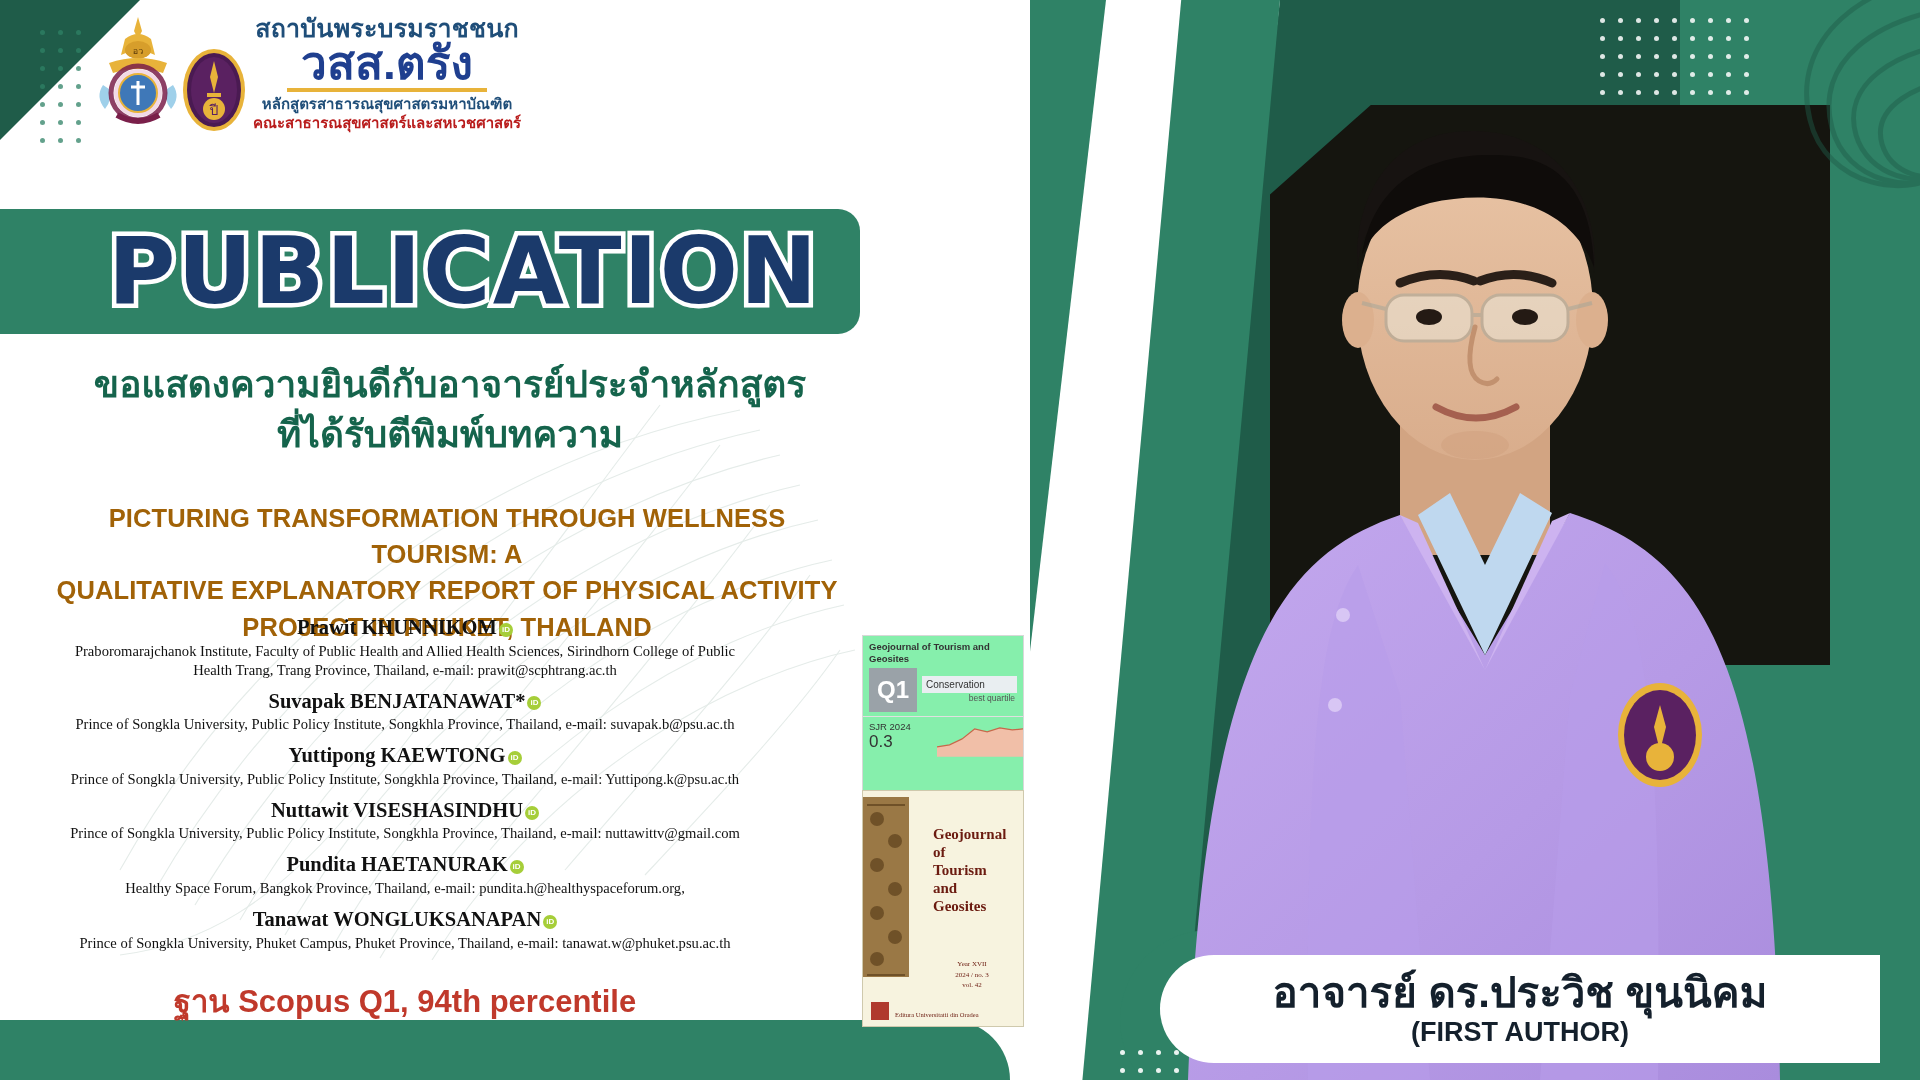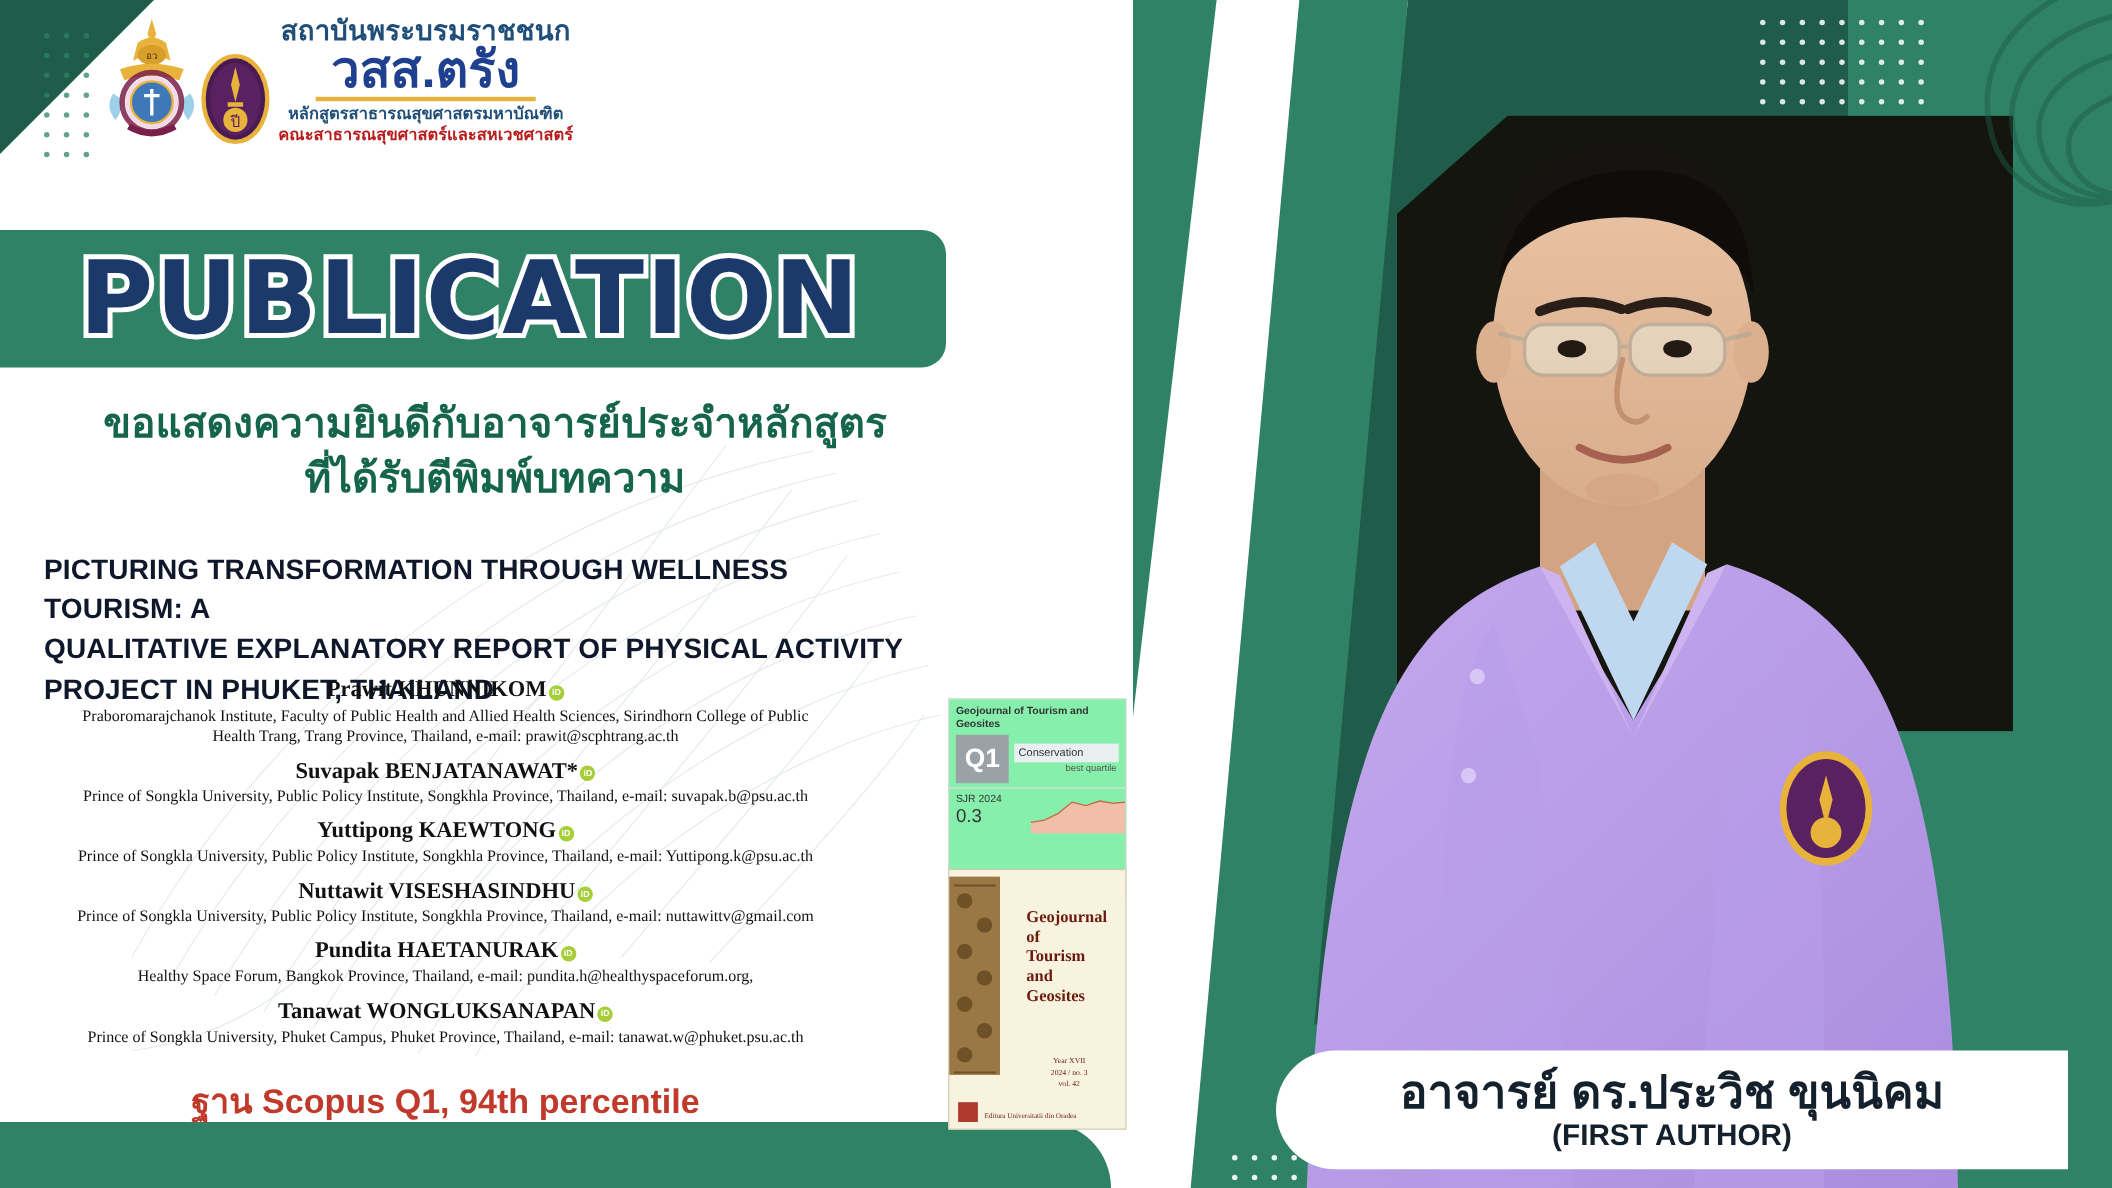--- a/index.html
+++ b/index.html
@@ -38,32 +38,32 @@
   .header-text{margin-left:6px;margin-top:4px;display:flex;flex-direction:column;align-items:center;}
   .h-line1{font-size:25px;font-weight:bold;color:#1f4e79;letter-spacing:.2px;line-height:1;}
   .h-line2{font-size:46px;font-weight:bold;color:#1f3f8f;line-height:1.05;margin-top:-2px;}
   .h-rule{width:200px;height:4px;background:#e8b33a;margin:1px 0 3px;}
   .h-line3{font-size:15px;font-weight:bold;color:#1f4e79;line-height:1.25;}
   .h-line4{font-size:15px;font-weight:bold;color:#b91c1c;line-height:1.25;}
 
   
   .pub-band{position:absolute;left:0;top:209px;width:860px;height:125px;background:#2f8266;
      border-top-right-radius:22px;border-bottom-right-radius:22px;display:flex;align-items:center;}
-  .pub-word{margin-left:72px;font-size:92px;font-weight:bold;letter-spacing:2px;color:#1b3a6b;
+  .pub-word{margin-left:108px;font-size:92px;font-weight:bold;letter-spacing:2px;color:#1b3a6b;
      font-family:"DejaVu Sans",sans-serif;
      -webkit-text-stroke:9px #ffffff;paint-order:stroke fill;}
 
   
   .thai-congrats{position:absolute;left:0;top:360px;width:900px;text-align:center;
      color:#15644c;font-weight:bold;font-size:37px;line-height:1.35;}
   .thai-congrats div{white-space:nowrap;}
 
   
-  .eng-title{position:absolute;left:40px;top:500px;width:790px;text-align:left;
-     color:#0f172a;font-weight:bold;font-size:25.5px;line-height:1.42;letter-spacing:.1px;}
+  .eng-title{position:absolute;left:52px;top:500px;width:790px;text-align:center;
+     color:#a16207;font-weight:bold;font-size:25.5px;line-height:1.42;letter-spacing:.1px;}
 
   
   .authors{position:absolute;left:55px;top:615px;width:700px;text-align:center;
      font-family:"Liberation Serif",serif;color:#111;}
   .author-block{margin-bottom:9px;}
   .author-name{font-size:20.5px;font-weight:bold;line-height:1.25;display:inline-flex;align-items:center;gap:2px;}
   .orcid{display:inline-block;width:14px;height:14px;border-radius:50%;background:#a6ce39;position:relative;top:2px;}
   .orcid::after{content:"iD";position:absolute;left:0;right:0;top:0;font-size:8px;color:#fff;text-align:center;
      line-height:14px;font-family:"Liberation Sans",sans-serif;font-weight:bold;}
   .author-aff{font-size:14.6px;line-height:1.3;margin-top:1px;}

